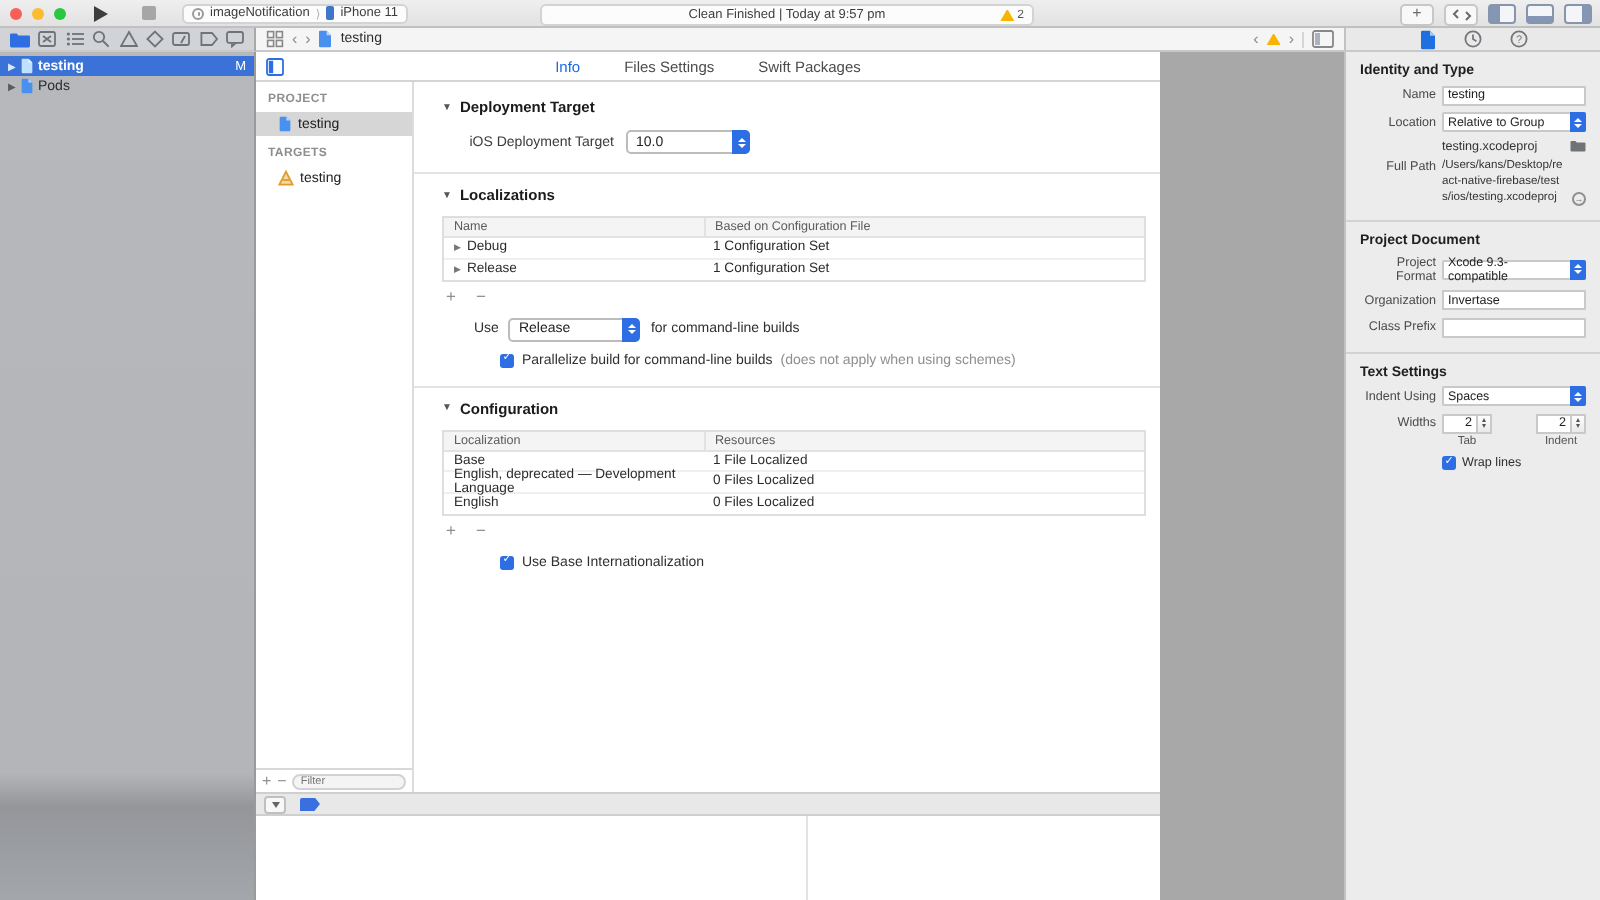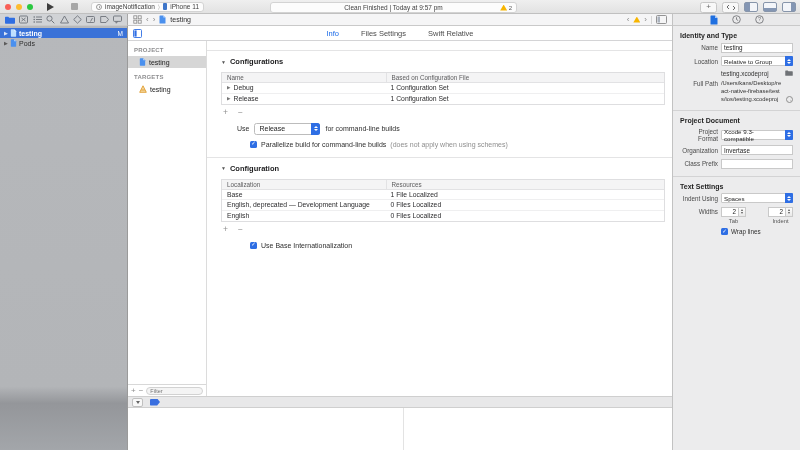--- a/index.html
+++ b/index.html
@@ -59,21 +59,21 @@
 .nav-row{height:10px;display:flex;align-items:center;font-size:7px;padding:0 4px;color:#2c2c2c;}
 .nav-row.selected{background:#3a72d8;color:#fff;}
 .nav-disc{font-size:5px;width:6px;flex-shrink:0;}
 .nav-row.selected .nav-disc{color:#dce6f8;}
 .nav-row .nav-disc{color:#5c5c5c;}
 .nav-label{margin-left:2px;font-weight:bold;}
 .nav-row:not(.selected) .nav-label{font-weight:normal;}
 .nav-badge{margin-left:auto;font-size:6.5px;color:#fff;}
 
 
-.editor{position:absolute;left:128px;top:26px;width:544px;bottom:0;background:#fff;}
+.editor{position:absolute;left:128px;top:26px;width:452px;bottom:0;background:#fff;}
 .tabbar{height:15px;border-bottom:1px solid #d4d4d6;display:flex;align-items:center;position:relative;}
 .proj-toggle{position:absolute;left:5px;top:3px;}
 .tabs{margin:0 auto;display:flex;gap:22px;font-size:7.5px;color:#4c4c4c;}
 .tab.active{color:#1a6ae8;}
 
 .proj-col{position:absolute;left:0;top:15px;width:79px;bottom:54px;border-right:1px solid #dcdcdc;background:#fff;}
 .pc-header{font-size:6px;color:#8e8e90;font-weight:bold;padding:6px 0 3px 6px;letter-spacing:.2px;}
 .pc-item{height:12px;display:flex;align-items:center;padding-left:11px;gap:3px;color:#222;font-size:7px;}
 .pc-item.selected{background:#d6d6d6;}
 .pc-filterbar{position:absolute;left:0;right:0;bottom:0;height:12px;border-top:1px solid #d8d8d8;
@@ -319,21 +319,21 @@
 <div class="editor">
 
   <div class="tabbar">
     <svg class="proj-toggle" width="9" height="9" viewBox="0 0 9 9">
       <rect x="0.5" y="0.5" width="8" height="8" rx="1" stroke="#2e6ee4" stroke-width="0.9" fill="none"></rect>
       <rect x="1.4" y="1.4" width="2.2" height="6.2" fill="#2e6ee4"></rect>
     </svg>
     <div class="tabs">
       <span class="tab active">Info</span>
       <span class="tab">Files Settings</span>
-      <span class="tab">Swift Relative</span>
+      <span class="tab">Swift Packages</span>
     </div>
   </div>
 
   <div class="proj-col">
     <div class="pc-header">PROJECT</div>
     <div class="pc-item selected">
       <svg width="7" height="8" viewBox="0 0 7 9">
         <path d="M0.5 1 Q0.5 0.4 1.1 0.4 H4.3 L6.5 2.6 V8 Q6.5 8.6 5.9 8.6 H1.1 Q0.5 8.6 0.5 8 Z" fill="#4a90ee"></path>
         <path d="M4.3 0.4 L6.5 2.6 H4.3 Z" fill="#bcd7fb"></path>
       </svg>
@@ -349,27 +349,43 @@
     </div>
     <div class="pc-filterbar">
       <span class="pm-btn">+</span>
       <span class="pm-btn">−</span>
       <input class="filter-input" placeholder="Filter" style="">
     </div>
   </div>
 
   <div class="content">
 
+    <div class="sec1">
+      <div class="sec-h">
+        <span class="disc">▼</span>
+        <span>Deployment Target</span>
+      </div>
+      <div class="dep-row">
+        <span class="dep-label">iOS Deployment Target</span>
+        <span class="dropdown dd-dep">
+          <span>10.0</span>
+          <span class="dd-cap">
+              <i class="up"></i>
+              <i class="dn"></i>
+            </span>
+        </span>
+      </div>
+    </div>
 
     <hr class="sep">
 
     <div class="secn">
       <div class="sec-h">
         <span class="disc">▼</span>
-        <span>Configurations</span>
+        <span>Localizations</span>
       </div>
       <div class="xtable">
         <div class="xt-head">
           <span class="c1">Name</span>
           <span class="c2">Based on Configuration File</span>
         </div>
         <div class="xt-row">
           <span class="c1">
             <span class="disc-sm">▶</span>
             <span>Debug</span>

